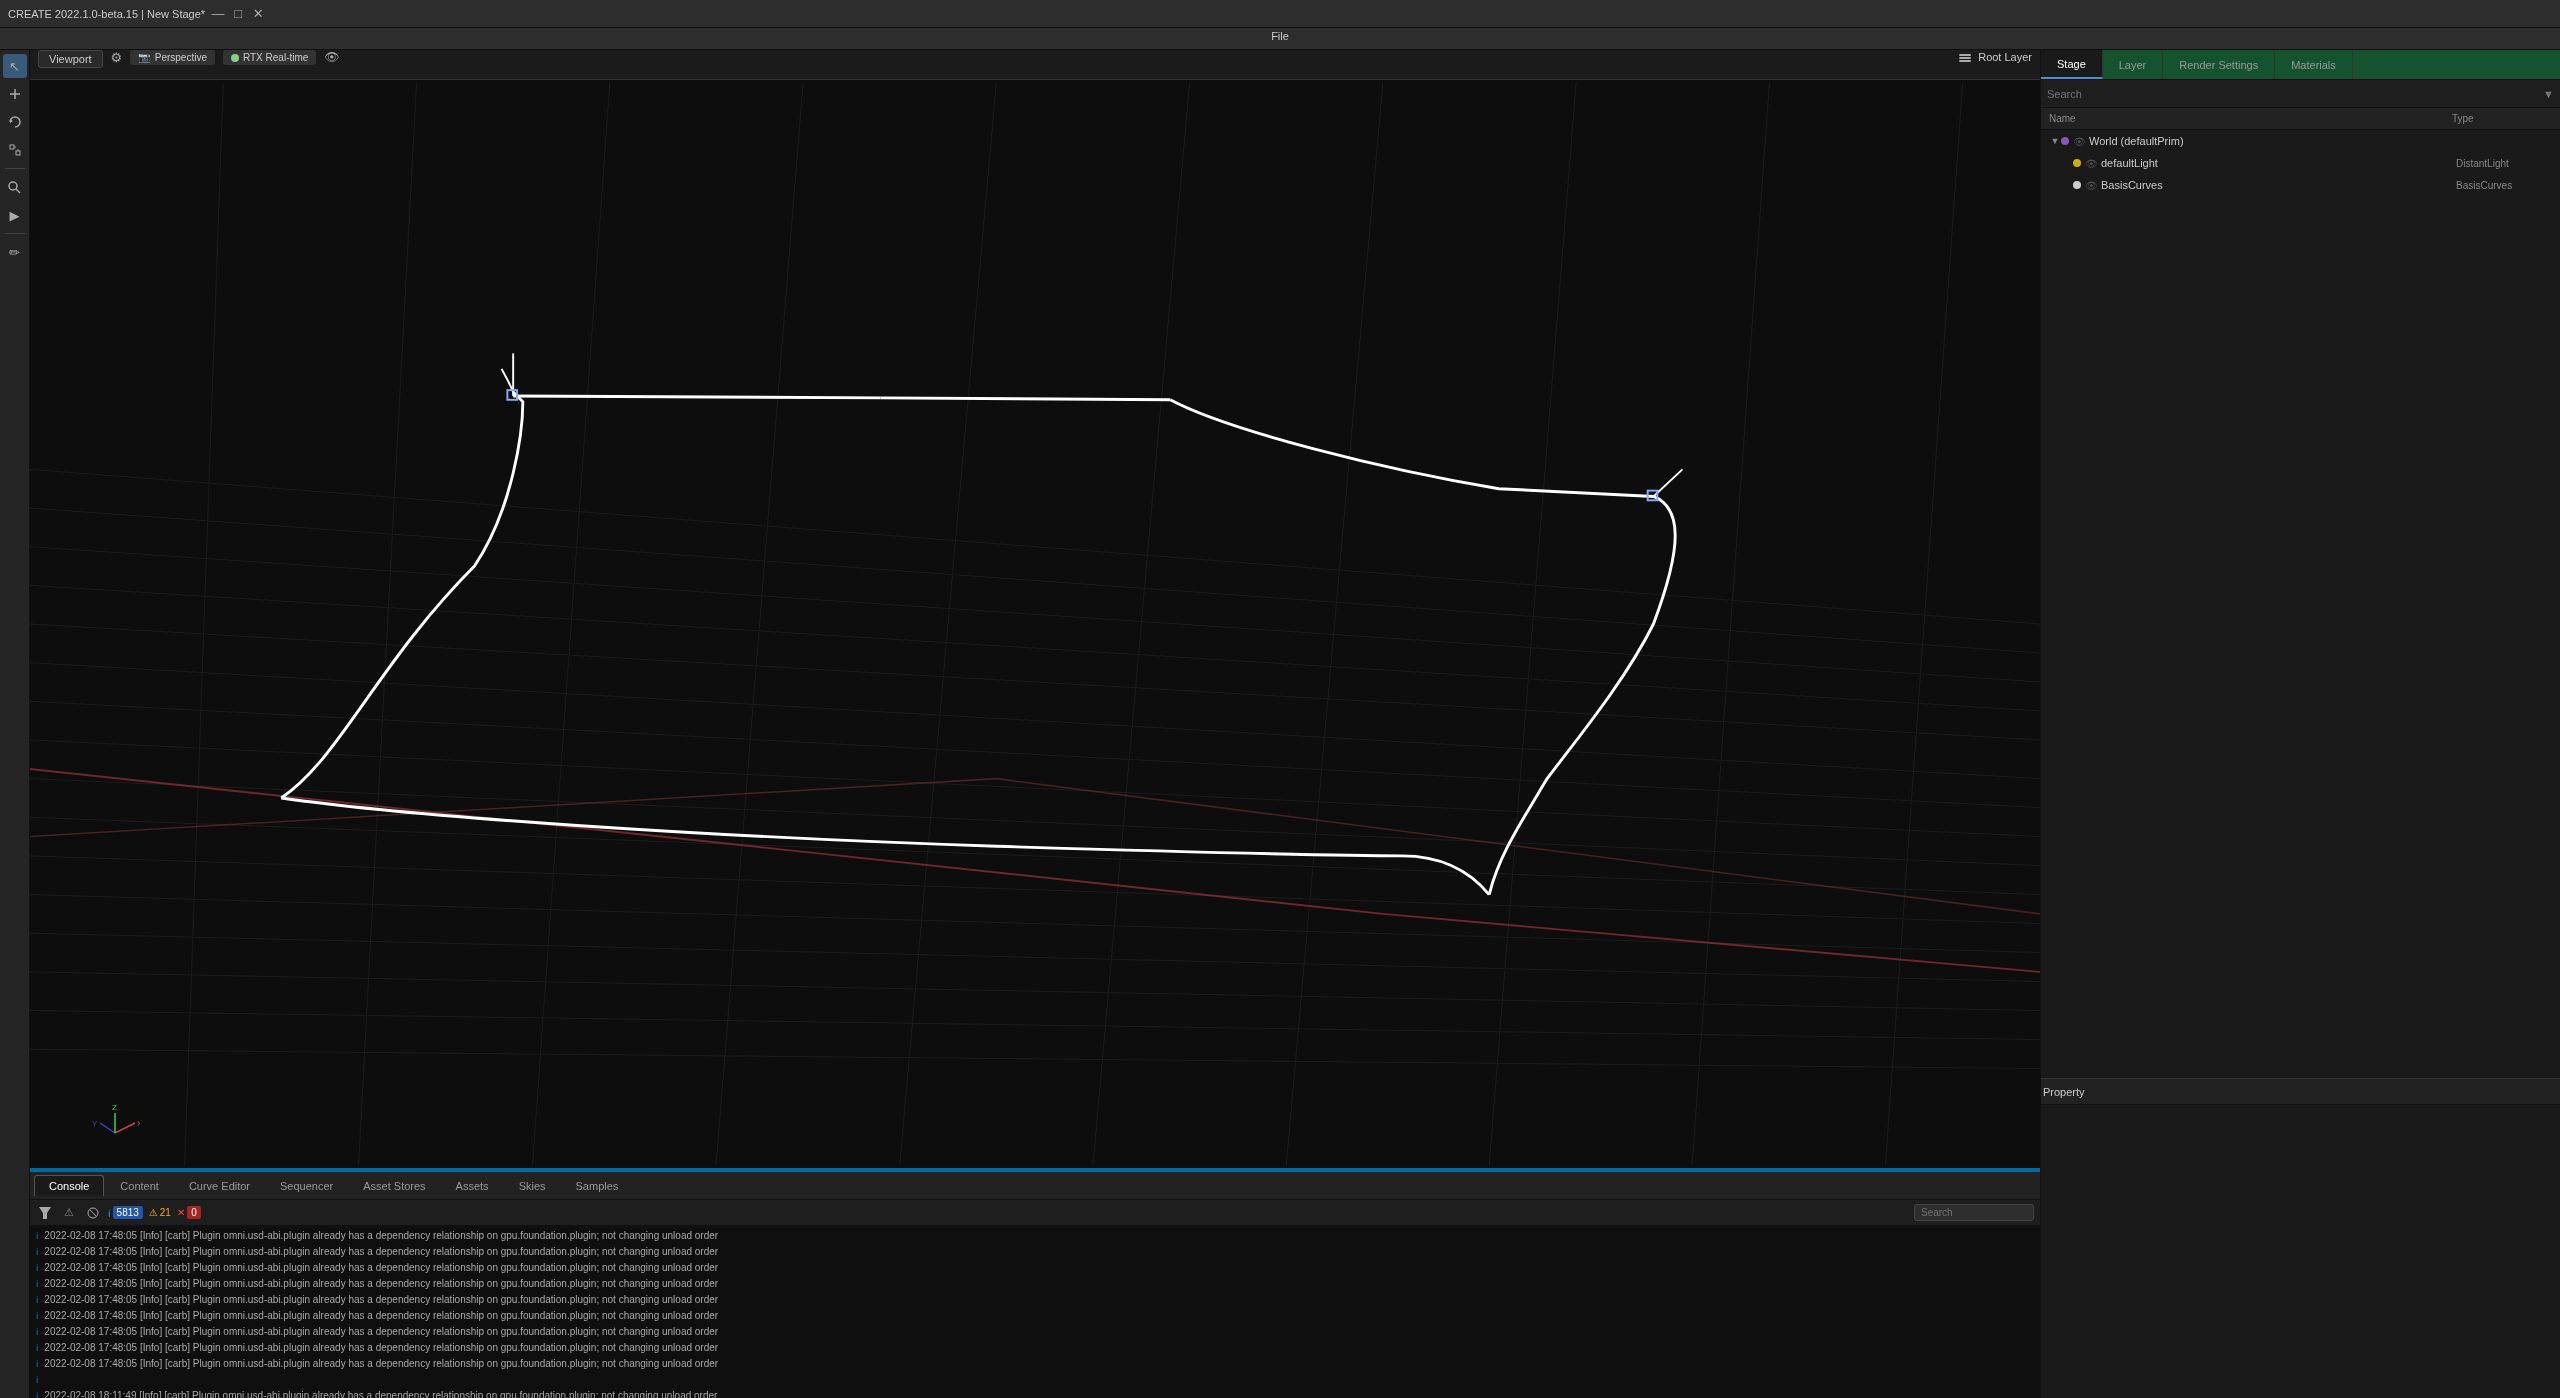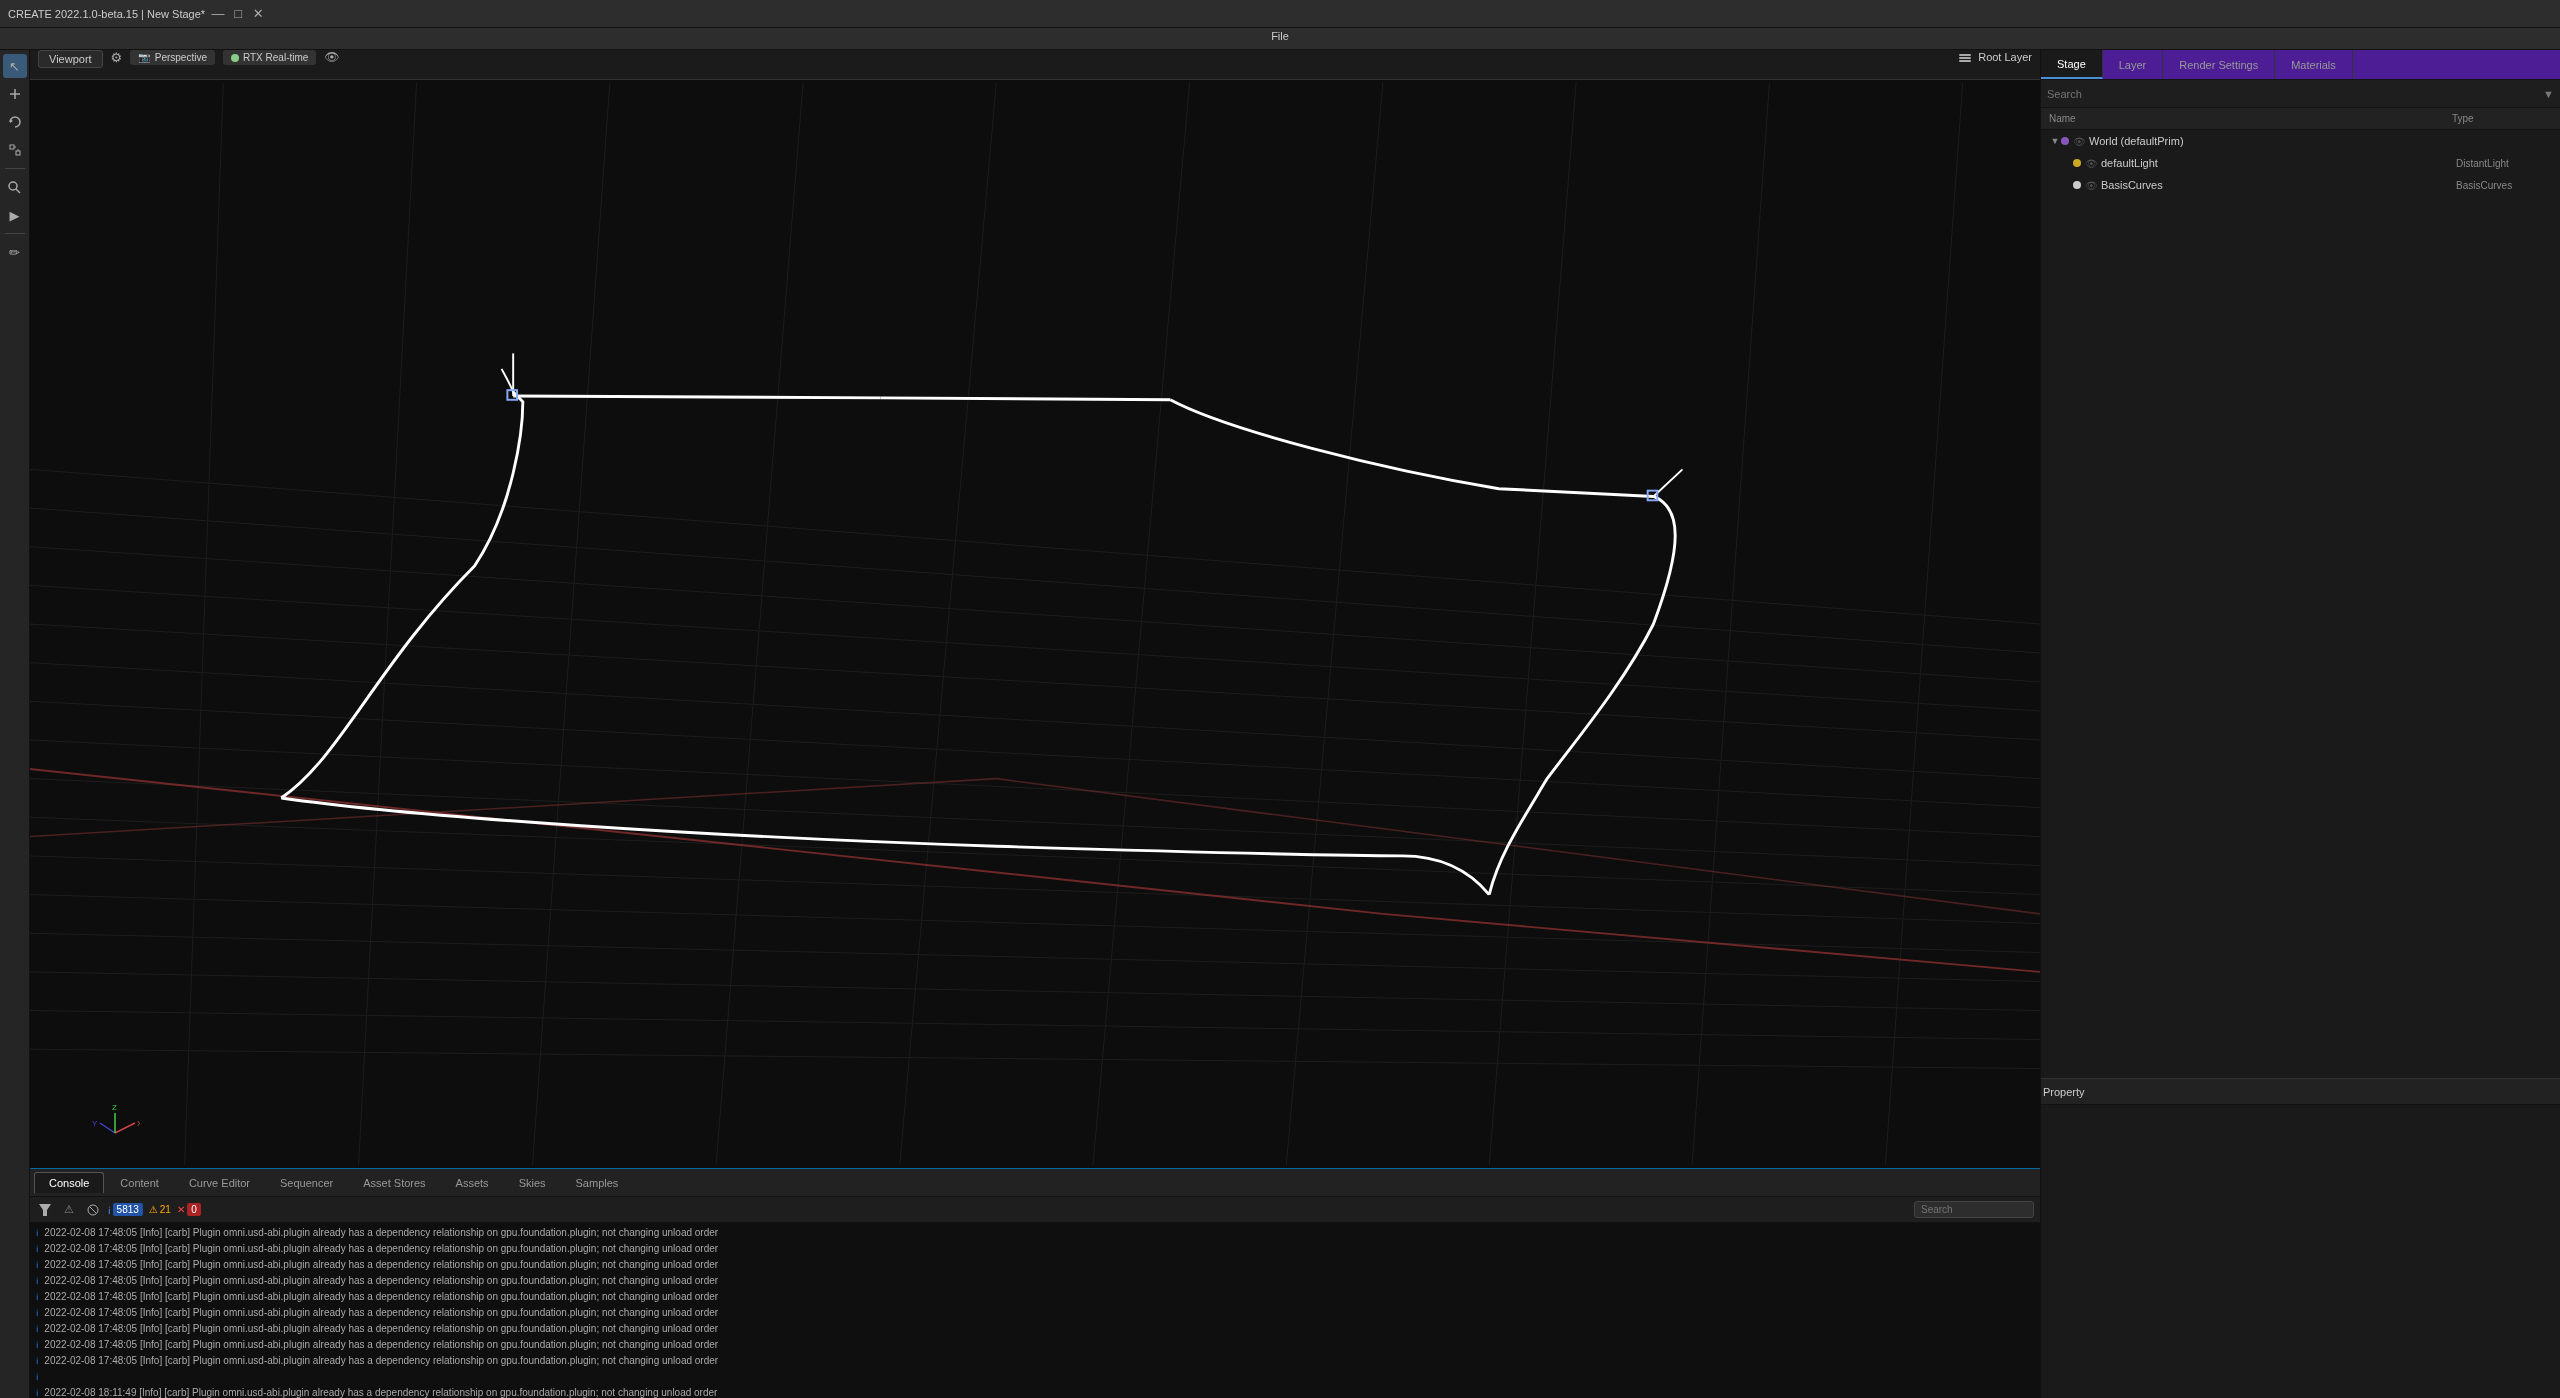--- a/index.html
+++ b/index.html
@@ -187,21 +187,21 @@
       left: 60px;
       width: 50px;
       height: 50px;
       z-index: 5;
     }
 
     
     #bottom-panel {
       height: 230px;
       background: #1a1a1a;
-      border-top: 1px solid #0369a1;
+      border-top: 4px solid #0369a1;
       flex-shrink: 0;
       display: flex;
       flex-direction: column;
     }
     #bottom-tabs {
       height: 28px;
       background: #222;
       display: flex;
       align-items: center;
       padding: 0 4px;
@@ -290,21 +290,21 @@
     #right-panel {
       width: 520px;
       background: #1a1a1a;
       border-left: 1px solid #111;
       display: flex;
       flex-direction: column;
       flex-shrink: 0;
     }
     #right-top-tabs {
       height: 30px;
-      background: #4c1d95;
+      background: #14532d;
       display: flex;
       align-items: center;
       border-bottom: 1px solid #111;
     }
     .right-tab {
       padding: 0 16px;
       height: 100%;
       display: flex;
       align-items: center;
       font-size: 11px;

